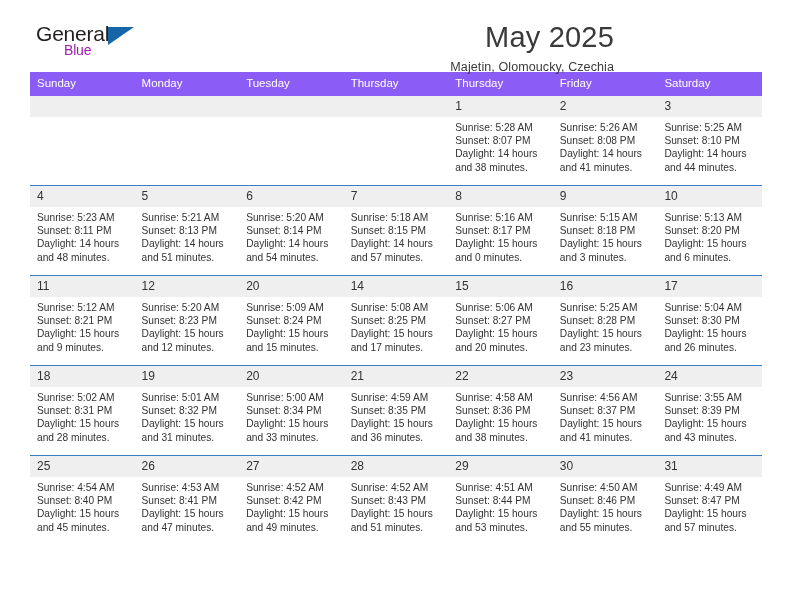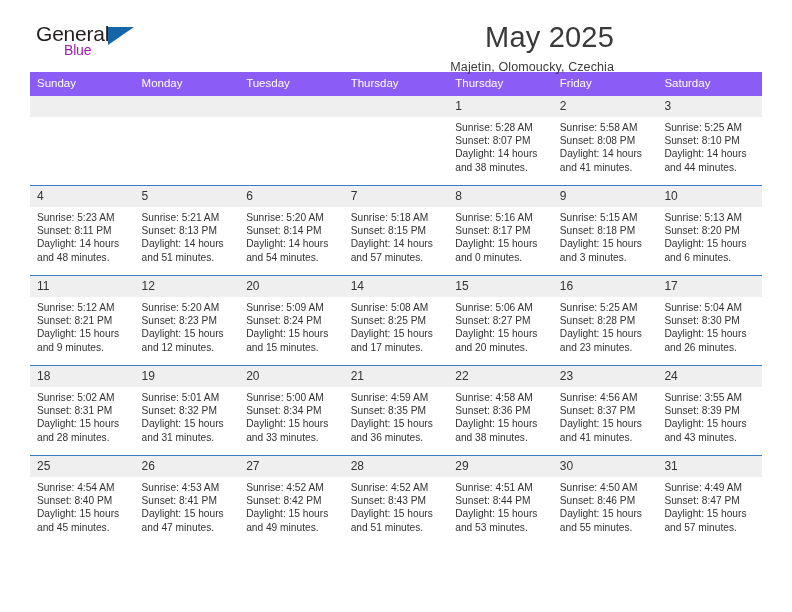--- a/index.html
+++ b/index.html
@@ -182,21 +182,21 @@
             <div class="daynum">1</div>
             <div class="cellbody">
               <div>Sunrise: 5:28 AM</div>
               <div>Sunset: 8:07 PM</div>
               <div class="daylight">Daylight: 14 hours and 38 minutes.</div>
             </div>
           </td>
           <td>
             <div class="daynum">2</div>
             <div class="cellbody">
-              <div>Sunrise: 5:58 AM</div>
+              <div>Sunrise: 5:26 AM</div>
               <div>Sunset: 8:08 PM</div>
               <div class="daylight">Daylight: 14 hours and 41 minutes.</div>
             </div>
           </td>
           <td>
             <div class="daynum">3</div>
             <div class="cellbody">
               <div>Sunrise: 5:25 AM</div>
               <div>Sunset: 8:10 PM</div>
               <div class="daylight">Daylight: 14 hours and 44 minutes.</div>

